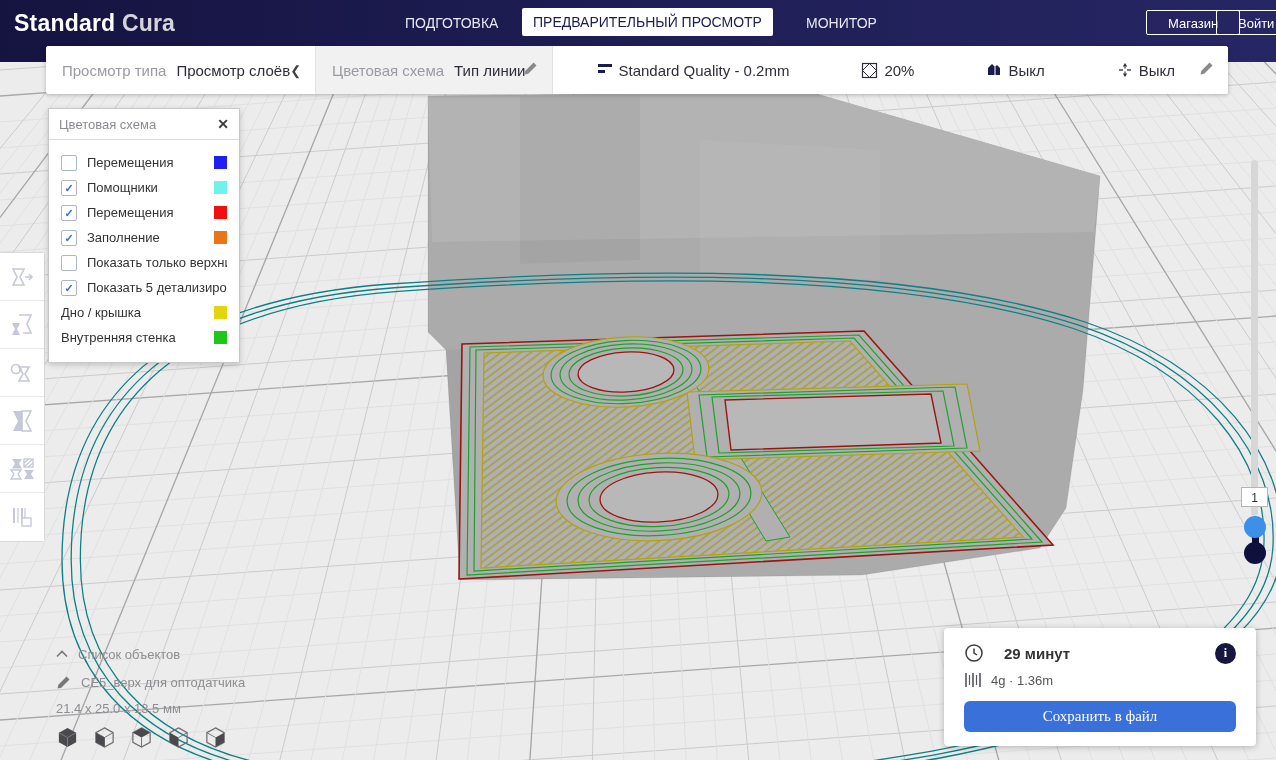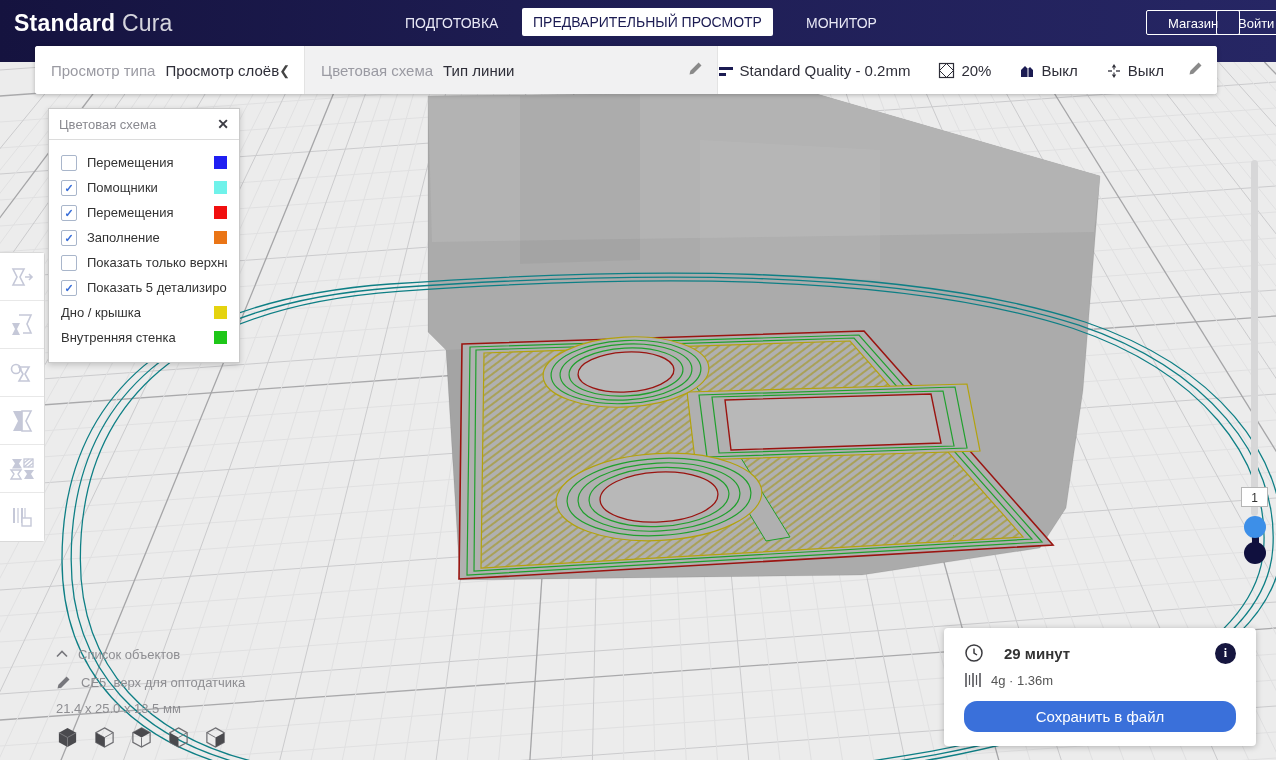--- a/index.html
+++ b/index.html
@@ -2,39 +2,39 @@
 <html><head>
 <meta charset="utf-8">
 <style>
   html,body{margin:0;padding:0;background:#ececec;font-family:"Liberation Sans",sans-serif;}
   #root{position:relative;width:1276px;height:760px;overflow:hidden;background:#ececec;}
   
   #header{position:absolute;left:0;top:0;width:1276px;height:62px;
     background:linear-gradient(90deg,#15133f 0%,#1e1d53 45%,#262664 100%);z-index:30;}
   #logo{position:absolute;left:14px;top:10px;font-size:23px;color:#fff;letter-spacing:.2px;}
   #logo .bold{font-weight:700;}
-  #logo .light{font-weight:400;color:rgba(255,255,255,.82);}
+  #logo .light{font-weight:700;color:rgba(255,255,255,.82);}
   .tab{position:absolute;top:0;height:46px;line-height:46px;color:#e9e9f6;font-size:14px;cursor:pointer;}
   #tab-active{position:absolute;left:522px;top:8px;width:251px;height:28px;line-height:28px;
     background:#fff;color:#1b1b52;text-align:center;border-radius:2px;font-size:14px;}
   .hdr-btn{position:absolute;top:10px;height:25px;line-height:25px;padding:0 21px;border:1px solid #fff;
     border-radius:2px;color:#fff;font-size:13px;background:transparent;cursor:pointer;box-sizing:border-box;}
   
-  #toolbar{position:absolute;left:35px;top:46px;width:1182px;height:48px;background:#fff;border-radius:3px;
+  #toolbar{position:absolute;left:46px;top:46px;width:1182px;height:48px;background:#fff;border-radius:3px;
     box-shadow:0 1px 4px rgba(0,0,0,.25);display:flex;z-index:40;font-size:15px;color:#2e2e38;}
   .tb-sec{display:flex;align-items:center;height:100%;box-sizing:border-box;}
   #tb-view{width:272px;padding-left:16px;border-right:1px solid #e3e3e3;background:#fff;border-radius:3px 0 0 3px;}
   #tb-scheme{width:454px;padding-left:16px;background:#f1f1f2;border-right:1px solid #e3e3e3;position:relative;}
   #tb-setup{flex:1;background:#fff;border-radius:0 3px 3px 0;justify-content:flex-end;padding-right:14px;gap:10px;}
   .tb-label{color:#9a9aa2;margin-right:10px;white-space:nowrap;}
   .tb-value{color:#2e2e38;white-space:nowrap;}
   .tb-chevron{margin-left:auto;margin-right:14px;color:#444;font-size:13px;}
   .pencil{margin-left:14px;flex:0 0 auto;}
   #tb-scheme .pencil{position:absolute;right:14px;}
-  .setup-item{display:flex;align-items:flex-end;gap:6px;white-space:nowrap;}
+  .setup-item{display:flex;align-items:flex-start;gap:6px;white-space:nowrap;margin-left:44px;}
   .setup-gap{width:8px;}
   
   #cs-panel{position:absolute;left:48px;top:108px;width:192px;background:#fff;border:1px solid #c9c9c9;
     box-shadow:0 2px 6px rgba(0,0,0,.18);z-index:45;box-sizing:border-box;}
   #cs-header{height:30px;display:flex;align-items:center;border-bottom:1px solid #dcdcdc;padding:0 10px;}
   #cs-title{color:#8a8a90;font-size:13px;flex:1;}
   #cs-close{color:#3c3c44;font-size:14px;font-weight:700;cursor:pointer;}
   #cs-rows{padding:10px 12px 12px 12px;}
   .cs-row{display:flex;align-items:center;height:25px;font-size:13px;color:#333;}
   .cb{width:14px;height:14px;border:1px solid #a9b6cb;border-radius:2px;background:#fff;margin-right:10px;
@@ -53,22 +53,22 @@
   #cube-row{display:flex;align-items:center;gap:14px;margin-top:6px;}
   
   #outcard{position:absolute;left:944px;top:628px;width:312px;background:#fff;border-radius:4px;
     box-shadow:0 1px 6px rgba(0,0,0,.25);z-index:40;box-sizing:border-box;padding:12px 20px 14px 20px;}
   #out-row1{display:flex;align-items:center;gap:20px;height:26px;justify-content:center;}
   #print-time{font-size:15px;font-weight:700;color:#333;flex:1;}
   #info-icon{width:21px;height:21px;border-radius:50%;background:#16163f;color:#fff;font-size:12px;font-weight:700;
     text-align:center;line-height:21px;font-family:"Liberation Serif",serif;cursor:pointer;}
   #out-row2{display:flex;align-items:center;gap:9px;height:24px;margin-top:2px;}
   #material-usage{font-size:13px;color:#555;}
-  #save-btn{margin-top:9px;width:100%;height:31px;border:none;border-radius:13px;background:#3a70da;color:#fff;
-    font-size:15px;font-family:Liberation Sans, sans-serif;cursor:pointer;}
+  #save-btn{margin-top:9px;width:100%;height:31px;border:none;border-radius:6px;background:#3a70da;color:#fff;
+    font-size:15px;font-family:Liberation Serif, serif;cursor:pointer;}
   
   #slider-track{position:absolute;left:1251px;top:160px;width:7px;height:356px;background:#d7d7d8;border-radius:4px;z-index:15;}
   #layer-label{position:absolute;left:1241px;top:487px;width:27px;height:20px;background:#fff;border:1px solid #b5b5b5;
     font-size:12px;color:#333;text-align:center;line-height:20px;z-index:16;box-sizing:border-box;}
   #stem{position:absolute;left:1252px;top:527px;width:7px;height:28px;background:#10103e;z-index:16;}
   #handle-top{position:absolute;left:1244px;top:516px;width:22px;height:22px;border-radius:50%;background:#3d8fe8;z-index:17;cursor:pointer;}
   #handle-bottom{position:absolute;left:1244px;top:542px;width:22px;height:22px;border-radius:50%;background:#10103e;z-index:17;cursor:pointer;}
   
   #viewport{position:absolute;left:0;top:0;width:1276px;height:760px;z-index:1;}
 </style>

